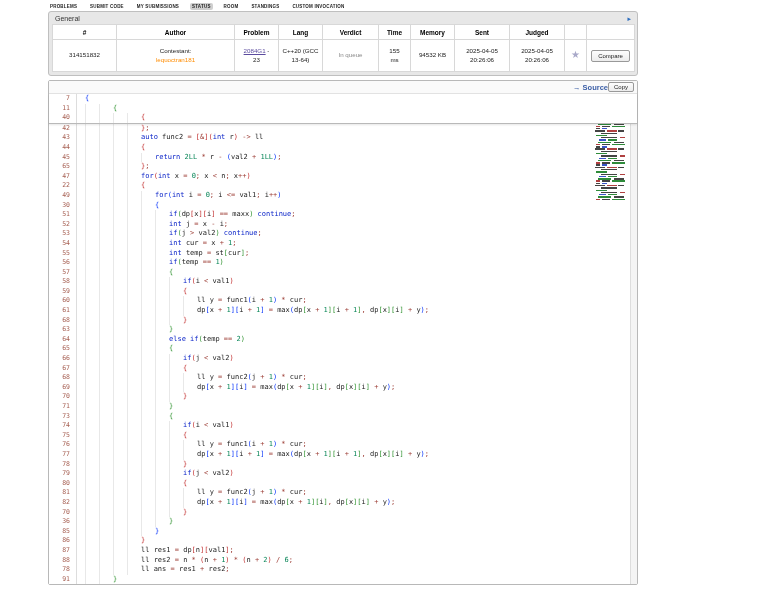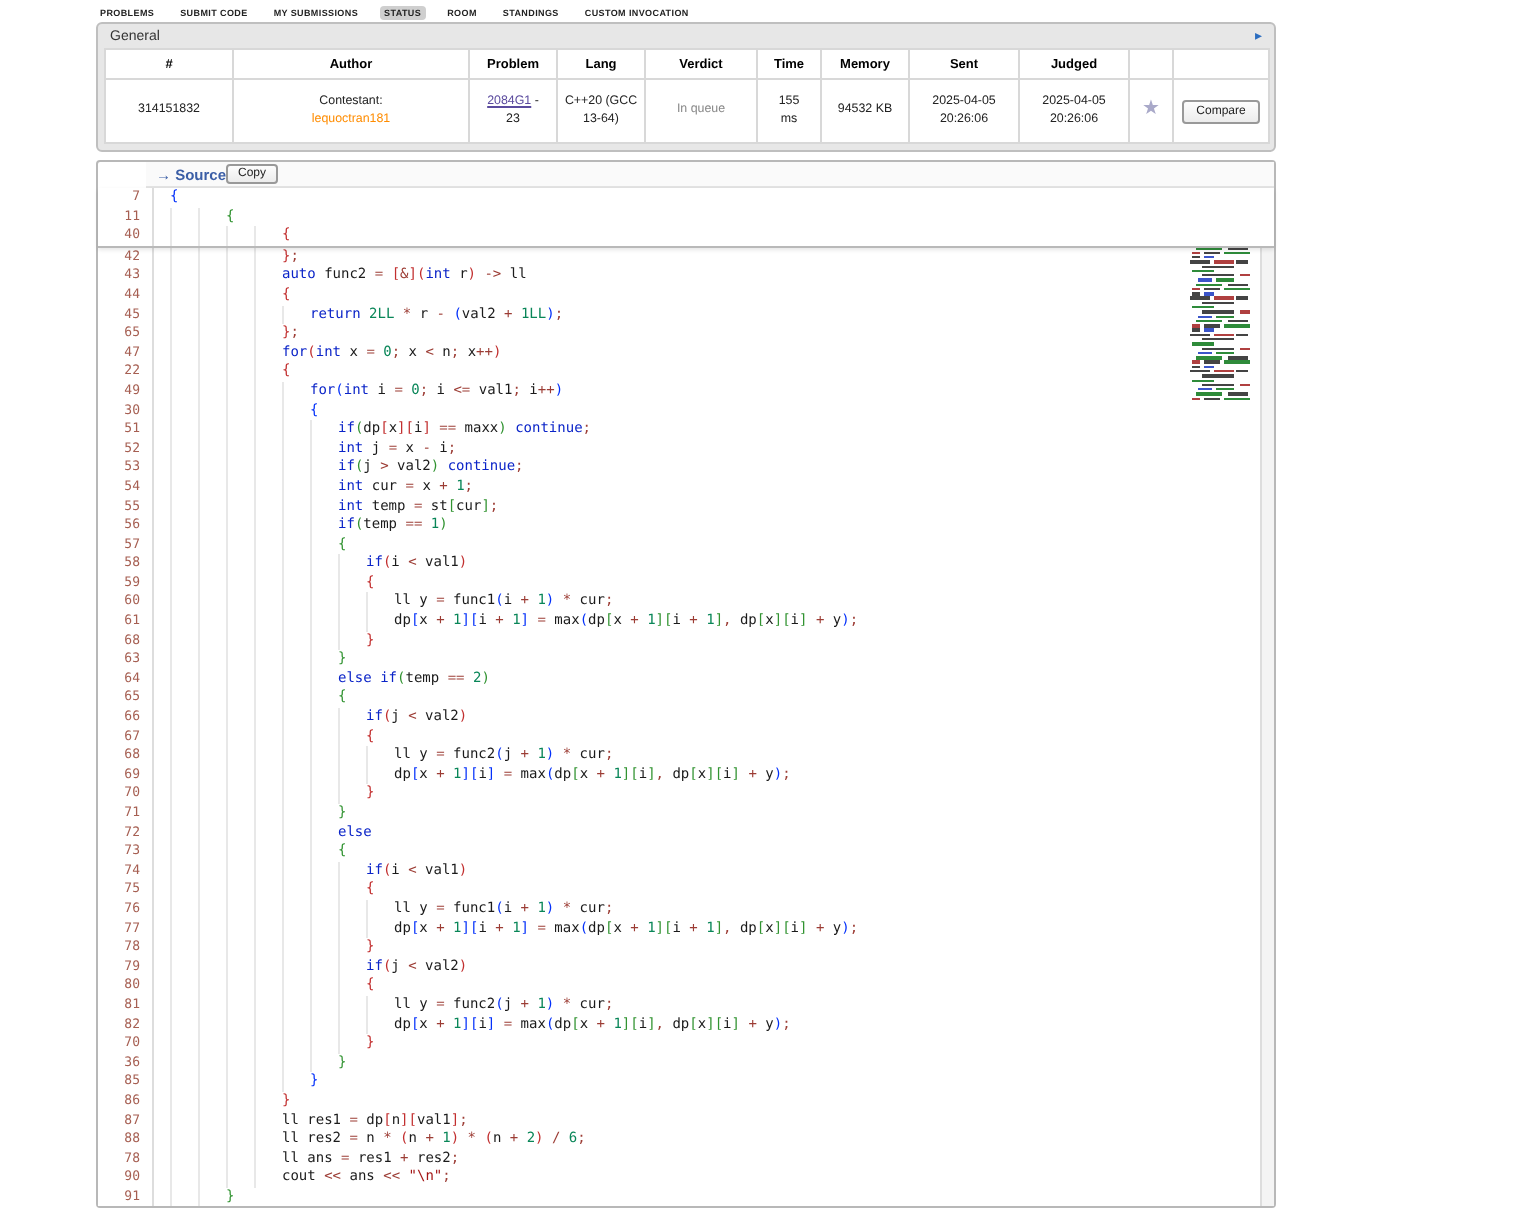--- a/index.html
+++ b/index.html
@@ -29,22 +29,22 @@
   .c-verdict{width:56px}.c-time{width:32px}.c-mem{width:44px}.c-sent{width:55px}
   .c-judged{width:55px}.c-star{width:22px}.c-cmp{width:48px}
   .handle{color:var(--handle_orange);}
   a.problink{color:var(--link_purple);text-decoration:underline;cursor:pointer;}
   .verdict{color:var(--verdict_gray);}
   .star{font-size:10px;color:#a9a9c9;cursor:pointer;line-height:1;}
   .btn{font-size:6px;font-family:inherit;color:#222;background:linear-gradient(#fdfdfd,#ececec);
     border:1px solid #999;border-radius:2px;padding:2px 6px;cursor:pointer;}
   
   .srcbox{margin-top:4px;border:1px solid #b8b8b8;border-radius:2px;background:#fff;}
-  .src-head{height:13px;display:flex;align-items:center;justify-content:flex-start;
-    padding:0 3px 0 5px;background:#fafafa;border-bottom:1px solid #e3e3e3;margin-left:24px;}
+  .src-head{height:13px;display:flex;align-items:center;justify-content:flex-end;
+    padding:0 3px 0 5px;background:#fafafa;border-bottom:1px solid #e3e3e3;}
   .src-head .cap{font-size:7.5px;font-weight:bold;color:var(--caption_blue);}
   .copybtn{font-size:6px;padding:1px 5px;}
   .codearea{position:relative;background:#fff;}
   .cl{display:flex;height:9.6px;line-height:9.6px;white-space:pre;}
   .ln{flex:0 0 28px;text-align:right;padding-right:6px;font-family:"DejaVu Sans Mono","Liberation Mono",monospace;
     font-size:6.5px;color:var(--linenum);border-right:1px solid #ddd;}
   .ct{font-family:"DejaVu Sans Mono","Liberation Mono",monospace;font-size:7px;color:#1b1b1b;padding-left:8px;}
   .ig{display:inline-block;width:14px;height:9.6px;border-left:1px solid var(--guide);vertical-align:top;}
   .kw{color:var(--kw);} .num{color:var(--num);} .str{color:var(--str);} .op{color:var(--op);}
   .sticky{border-bottom:1px solid #b9b9b9;box-shadow:0 1px 2px rgba(0,0,0,.10);position:relative;z-index:2;background:#fff;}
@@ -178,39 +178,37 @@
           <div class="cl"><span class="ln">68</span><span class="ct"><span class="ig"></span><span class="ig"></span><span class="ig"></span><span class="ig"></span><span class="ig"></span><span class="ig"></span><span class="ig"></span><span style="color: rgb(194, 47, 47);">}</span></span></div>
           <div class="cl"><span class="ln">63</span><span class="ct"><span class="ig"></span><span class="ig"></span><span class="ig"></span><span class="ig"></span><span class="ig"></span><span class="ig"></span><span style="color: rgb(49, 147, 49);">}</span></span></div>
           <div class="cl"><span class="ln">64</span><span class="ct"><span class="ig"></span><span class="ig"></span><span class="ig"></span><span class="ig"></span><span class="ig"></span><span class="ig"></span><span class="kw">else</span><span> </span><span class="kw">if</span><span style="color: rgb(49, 147, 49);">(</span><span>temp</span><span> </span><span class="op">==</span><span> </span><span class="num">2</span><span style="color: rgb(49, 147, 49);">)</span></span></div>
           <div class="cl"><span class="ln">65</span><span class="ct"><span class="ig"></span><span class="ig"></span><span class="ig"></span><span class="ig"></span><span class="ig"></span><span class="ig"></span><span style="color: rgb(49, 147, 49);">{</span></span></div>
           <div class="cl"><span class="ln">66</span><span class="ct"><span class="ig"></span><span class="ig"></span><span class="ig"></span><span class="ig"></span><span class="ig"></span><span class="ig"></span><span class="ig"></span><span class="kw">if</span><span style="color: rgb(194, 47, 47);">(</span><span>j</span><span> </span><span class="op">&lt;</span><span> </span><span>val2</span><span style="color: rgb(194, 47, 47);">)</span></span></div>
           <div class="cl"><span class="ln">67</span><span class="ct"><span class="ig"></span><span class="ig"></span><span class="ig"></span><span class="ig"></span><span class="ig"></span><span class="ig"></span><span class="ig"></span><span style="color: rgb(194, 47, 47);">{</span></span></div>
           <div class="cl"><span class="ln">68</span><span class="ct"><span class="ig"></span><span class="ig"></span><span class="ig"></span><span class="ig"></span><span class="ig"></span><span class="ig"></span><span class="ig"></span><span class="ig"></span><span>ll</span><span> </span><span>y</span><span> </span><span class="op">=</span><span> </span><span>func2</span><span style="color: rgb(4, 49, 250);">(</span><span>j</span><span> </span><span class="op">+</span><span> </span><span class="num">1</span><span style="color: rgb(4, 49, 250);">)</span><span> </span><span class="op">*</span><span> </span><span>cur</span><span class="op">;</span></span></div>
           <div class="cl"><span class="ln">69</span><span class="ct"><span class="ig"></span><span class="ig"></span><span class="ig"></span><span class="ig"></span><span class="ig"></span><span class="ig"></span><span class="ig"></span><span class="ig"></span><span>dp</span><span style="color: rgb(4, 49, 250);">[</span><span>x</span><span> </span><span class="op">+</span><span> </span><span class="num">1</span><span style="color: rgb(4, 49, 250);">]</span><span style="color: rgb(4, 49, 250);">[</span><span>i</span><span style="color: rgb(4, 49, 250);">]</span><span> </span><span class="op">=</span><span> </span><span>max</span><span style="color: rgb(4, 49, 250);">(</span><span>dp</span><span style="color: rgb(49, 147, 49);">[</span><span>x</span><span> </span><span class="op">+</span><span> </span><span class="num">1</span><span style="color: rgb(49, 147, 49);">]</span><span style="color: rgb(49, 147, 49);">[</span><span>i</span><span style="color: rgb(49, 147, 49);">]</span><span class="op">,</span><span> </span><span>dp</span><span style="color: rgb(49, 147, 49);">[</span><span>x</span><span style="color: rgb(49, 147, 49);">]</span><span style="color: rgb(49, 147, 49);">[</span><span>i</span><span style="color: rgb(49, 147, 49);">]</span><span> </span><span class="op">+</span><span> </span><span>y</span><span style="color: rgb(4, 49, 250);">)</span><span class="op">;</span></span></div>
           <div class="cl"><span class="ln">70</span><span class="ct"><span class="ig"></span><span class="ig"></span><span class="ig"></span><span class="ig"></span><span class="ig"></span><span class="ig"></span><span class="ig"></span><span style="color: rgb(194, 47, 47);">}</span></span></div>
           <div class="cl"><span class="ln">71</span><span class="ct"><span class="ig"></span><span class="ig"></span><span class="ig"></span><span class="ig"></span><span class="ig"></span><span class="ig"></span><span style="color: rgb(49, 147, 49);">}</span></span></div>
-          <div class="cl"><span class="ln">72</span><span class="ct"><span class="ig"></span><span class="ig"></span><span class="ig"></span><span class="ig"></span><span class="ig"></span><span class="ig"></span><span class="kw">else</span></span></div>
           <div class="cl"><span class="ln">73</span><span class="ct"><span class="ig"></span><span class="ig"></span><span class="ig"></span><span class="ig"></span><span class="ig"></span><span class="ig"></span><span style="color: rgb(49, 147, 49);">{</span></span></div>
           <div class="cl"><span class="ln">74</span><span class="ct"><span class="ig"></span><span class="ig"></span><span class="ig"></span><span class="ig"></span><span class="ig"></span><span class="ig"></span><span class="ig"></span><span class="kw">if</span><span style="color: rgb(194, 47, 47);">(</span><span>i</span><span> </span><span class="op">&lt;</span><span> </span><span>val1</span><span style="color: rgb(194, 47, 47);">)</span></span></div>
           <div class="cl"><span class="ln">75</span><span class="ct"><span class="ig"></span><span class="ig"></span><span class="ig"></span><span class="ig"></span><span class="ig"></span><span class="ig"></span><span class="ig"></span><span style="color: rgb(194, 47, 47);">{</span></span></div>
           <div class="cl"><span class="ln">76</span><span class="ct"><span class="ig"></span><span class="ig"></span><span class="ig"></span><span class="ig"></span><span class="ig"></span><span class="ig"></span><span class="ig"></span><span class="ig"></span><span>ll</span><span> </span><span>y</span><span> </span><span class="op">=</span><span> </span><span>func1</span><span style="color: rgb(4, 49, 250);">(</span><span>i</span><span> </span><span class="op">+</span><span> </span><span class="num">1</span><span style="color: rgb(4, 49, 250);">)</span><span> </span><span class="op">*</span><span> </span><span>cur</span><span class="op">;</span></span></div>
           <div class="cl"><span class="ln">77</span><span class="ct"><span class="ig"></span><span class="ig"></span><span class="ig"></span><span class="ig"></span><span class="ig"></span><span class="ig"></span><span class="ig"></span><span class="ig"></span><span>dp</span><span style="color: rgb(4, 49, 250);">[</span><span>x</span><span> </span><span class="op">+</span><span> </span><span class="num">1</span><span style="color: rgb(4, 49, 250);">]</span><span style="color: rgb(4, 49, 250);">[</span><span>i</span><span> </span><span class="op">+</span><span> </span><span class="num">1</span><span style="color: rgb(4, 49, 250);">]</span><span> </span><span class="op">=</span><span> </span><span>max</span><span style="color: rgb(4, 49, 250);">(</span><span>dp</span><span style="color: rgb(49, 147, 49);">[</span><span>x</span><span> </span><span class="op">+</span><span> </span><span class="num">1</span><span style="color: rgb(49, 147, 49);">]</span><span style="color: rgb(49, 147, 49);">[</span><span>i</span><span> </span><span class="op">+</span><span> </span><span class="num">1</span><span style="color: rgb(49, 147, 49);">]</span><span class="op">,</span><span> </span><span>dp</span><span style="color: rgb(49, 147, 49);">[</span><span>x</span><span style="color: rgb(49, 147, 49);">]</span><span style="color: rgb(49, 147, 49);">[</span><span>i</span><span style="color: rgb(49, 147, 49);">]</span><span> </span><span class="op">+</span><span> </span><span>y</span><span style="color: rgb(4, 49, 250);">)</span><span class="op">;</span></span></div>
           <div class="cl"><span class="ln">78</span><span class="ct"><span class="ig"></span><span class="ig"></span><span class="ig"></span><span class="ig"></span><span class="ig"></span><span class="ig"></span><span class="ig"></span><span style="color: rgb(194, 47, 47);">}</span></span></div>
           <div class="cl"><span class="ln">79</span><span class="ct"><span class="ig"></span><span class="ig"></span><span class="ig"></span><span class="ig"></span><span class="ig"></span><span class="ig"></span><span class="ig"></span><span class="kw">if</span><span style="color: rgb(194, 47, 47);">(</span><span>j</span><span> </span><span class="op">&lt;</span><span> </span><span>val2</span><span style="color: rgb(194, 47, 47);">)</span></span></div>
           <div class="cl"><span class="ln">80</span><span class="ct"><span class="ig"></span><span class="ig"></span><span class="ig"></span><span class="ig"></span><span class="ig"></span><span class="ig"></span><span class="ig"></span><span style="color: rgb(194, 47, 47);">{</span></span></div>
           <div class="cl"><span class="ln">81</span><span class="ct"><span class="ig"></span><span class="ig"></span><span class="ig"></span><span class="ig"></span><span class="ig"></span><span class="ig"></span><span class="ig"></span><span class="ig"></span><span>ll</span><span> </span><span>y</span><span> </span><span class="op">=</span><span> </span><span>func2</span><span style="color: rgb(4, 49, 250);">(</span><span>j</span><span> </span><span class="op">+</span><span> </span><span class="num">1</span><span style="color: rgb(4, 49, 250);">)</span><span> </span><span class="op">*</span><span> </span><span>cur</span><span class="op">;</span></span></div>
           <div class="cl"><span class="ln">82</span><span class="ct"><span class="ig"></span><span class="ig"></span><span class="ig"></span><span class="ig"></span><span class="ig"></span><span class="ig"></span><span class="ig"></span><span class="ig"></span><span>dp</span><span style="color: rgb(4, 49, 250);">[</span><span>x</span><span> </span><span class="op">+</span><span> </span><span class="num">1</span><span style="color: rgb(4, 49, 250);">]</span><span style="color: rgb(4, 49, 250);">[</span><span>i</span><span style="color: rgb(4, 49, 250);">]</span><span> </span><span class="op">=</span><span> </span><span>max</span><span style="color: rgb(4, 49, 250);">(</span><span>dp</span><span style="color: rgb(49, 147, 49);">[</span><span>x</span><span> </span><span class="op">+</span><span> </span><span class="num">1</span><span style="color: rgb(49, 147, 49);">]</span><span style="color: rgb(49, 147, 49);">[</span><span>i</span><span style="color: rgb(49, 147, 49);">]</span><span class="op">,</span><span> </span><span>dp</span><span style="color: rgb(49, 147, 49);">[</span><span>x</span><span style="color: rgb(49, 147, 49);">]</span><span style="color: rgb(49, 147, 49);">[</span><span>i</span><span style="color: rgb(49, 147, 49);">]</span><span> </span><span class="op">+</span><span> </span><span>y</span><span style="color: rgb(4, 49, 250);">)</span><span class="op">;</span></span></div>
           <div class="cl"><span class="ln">70</span><span class="ct"><span class="ig"></span><span class="ig"></span><span class="ig"></span><span class="ig"></span><span class="ig"></span><span class="ig"></span><span class="ig"></span><span style="color: rgb(194, 47, 47);">}</span></span></div>
           <div class="cl"><span class="ln">36</span><span class="ct"><span class="ig"></span><span class="ig"></span><span class="ig"></span><span class="ig"></span><span class="ig"></span><span class="ig"></span><span style="color: rgb(49, 147, 49);">}</span></span></div>
           <div class="cl"><span class="ln">85</span><span class="ct"><span class="ig"></span><span class="ig"></span><span class="ig"></span><span class="ig"></span><span class="ig"></span><span style="color: rgb(4, 49, 250);">}</span></span></div>
           <div class="cl"><span class="ln">86</span><span class="ct"><span class="ig"></span><span class="ig"></span><span class="ig"></span><span class="ig"></span><span style="color: rgb(194, 47, 47);">}</span></span></div>
           <div class="cl"><span class="ln">87</span><span class="ct"><span class="ig"></span><span class="ig"></span><span class="ig"></span><span class="ig"></span><span>ll</span><span> </span><span>res1</span><span> </span><span class="op">=</span><span> </span><span>dp</span><span style="color: rgb(194, 47, 47);">[</span><span>n</span><span style="color: rgb(194, 47, 47);">]</span><span style="color: rgb(194, 47, 47);">[</span><span>val1</span><span style="color: rgb(194, 47, 47);">]</span><span class="op">;</span></span></div>
           <div class="cl"><span class="ln">88</span><span class="ct"><span class="ig"></span><span class="ig"></span><span class="ig"></span><span class="ig"></span><span>ll</span><span> </span><span>res2</span><span> </span><span class="op">=</span><span> </span><span>n</span><span> </span><span class="op">*</span><span> </span><span style="color: rgb(194, 47, 47);">(</span><span>n</span><span> </span><span class="op">+</span><span> </span><span class="num">1</span><span style="color: rgb(194, 47, 47);">)</span><span> </span><span class="op">*</span><span> </span><span style="color: rgb(194, 47, 47);">(</span><span>n</span><span> </span><span class="op">+</span><span> </span><span class="num">2</span><span style="color: rgb(194, 47, 47);">)</span><span> </span><span class="op">/</span><span> </span><span class="num">6</span><span class="op">;</span></span></div>
           <div class="cl"><span class="ln">78</span><span class="ct"><span class="ig"></span><span class="ig"></span><span class="ig"></span><span class="ig"></span><span>ll</span><span> </span><span>ans</span><span> </span><span class="op">=</span><span> </span><span>res1</span><span> </span><span class="op">+</span><span> </span><span>res2</span><span class="op">;</span></span></div>
-          <div class="cl"><span class="ln">90</span><span class="ct"><span class="ig"></span><span class="ig"></span><span class="ig"></span><span class="ig"></span><span>cout</span><span> </span><span class="op">&lt;&lt;</span><span> </span><span>ans</span><span> </span><span class="op">&lt;&lt;</span><span> </span><span class="str">"\n"</span><span class="op">;</span></span></div>
           <div class="cl"><span class="ln">91</span><span class="ct"><span class="ig"></span><span class="ig"></span><span style="color: rgb(49, 147, 49);">}</span></span></div>
         </div>
       <div class="minimap">
           <div class="mrow"><span class="m2" style="width: 9px; margin-left: 6px;"></span></div>
           <div class="mrow"><span class="m0" style="width: 15px; margin-left: 5px;"></span></div>
           <div class="mrow"><span class="m1" style="width: 6px; margin-left: 3px;"></span><span class="m1" style="width: 16px; margin-left: 2px;"></span></div>
           <div class="mrow"><span class="m3" style="width: 14px; margin-left: 4px;"></span><span class="m0" style="width: 7px; margin-left: 1px;"></span><span class="m2" style="width: 9px; margin-left: 2px;"></span></div>
           <div class="mrow"><span class="m2" style="width: 13px; margin-left: 3px;"></span><span class="m1" style="width: 10px; margin-left: 3px;"></span></div>
           <div class="mrow"><span class="m3" style="width: 4px; margin-left: 1px;"></span><span class="m1" style="width: 8px; margin-left: 2px;"></span><span class="m2" style="width: 13px; margin-left: 2px;"></span></div>
           <div class="mrow"><span class="m1" style="width: 4px; margin-left: 1px;"></span><span class="m0" style="width: 5px; margin-left: 2px;"></span></div>

